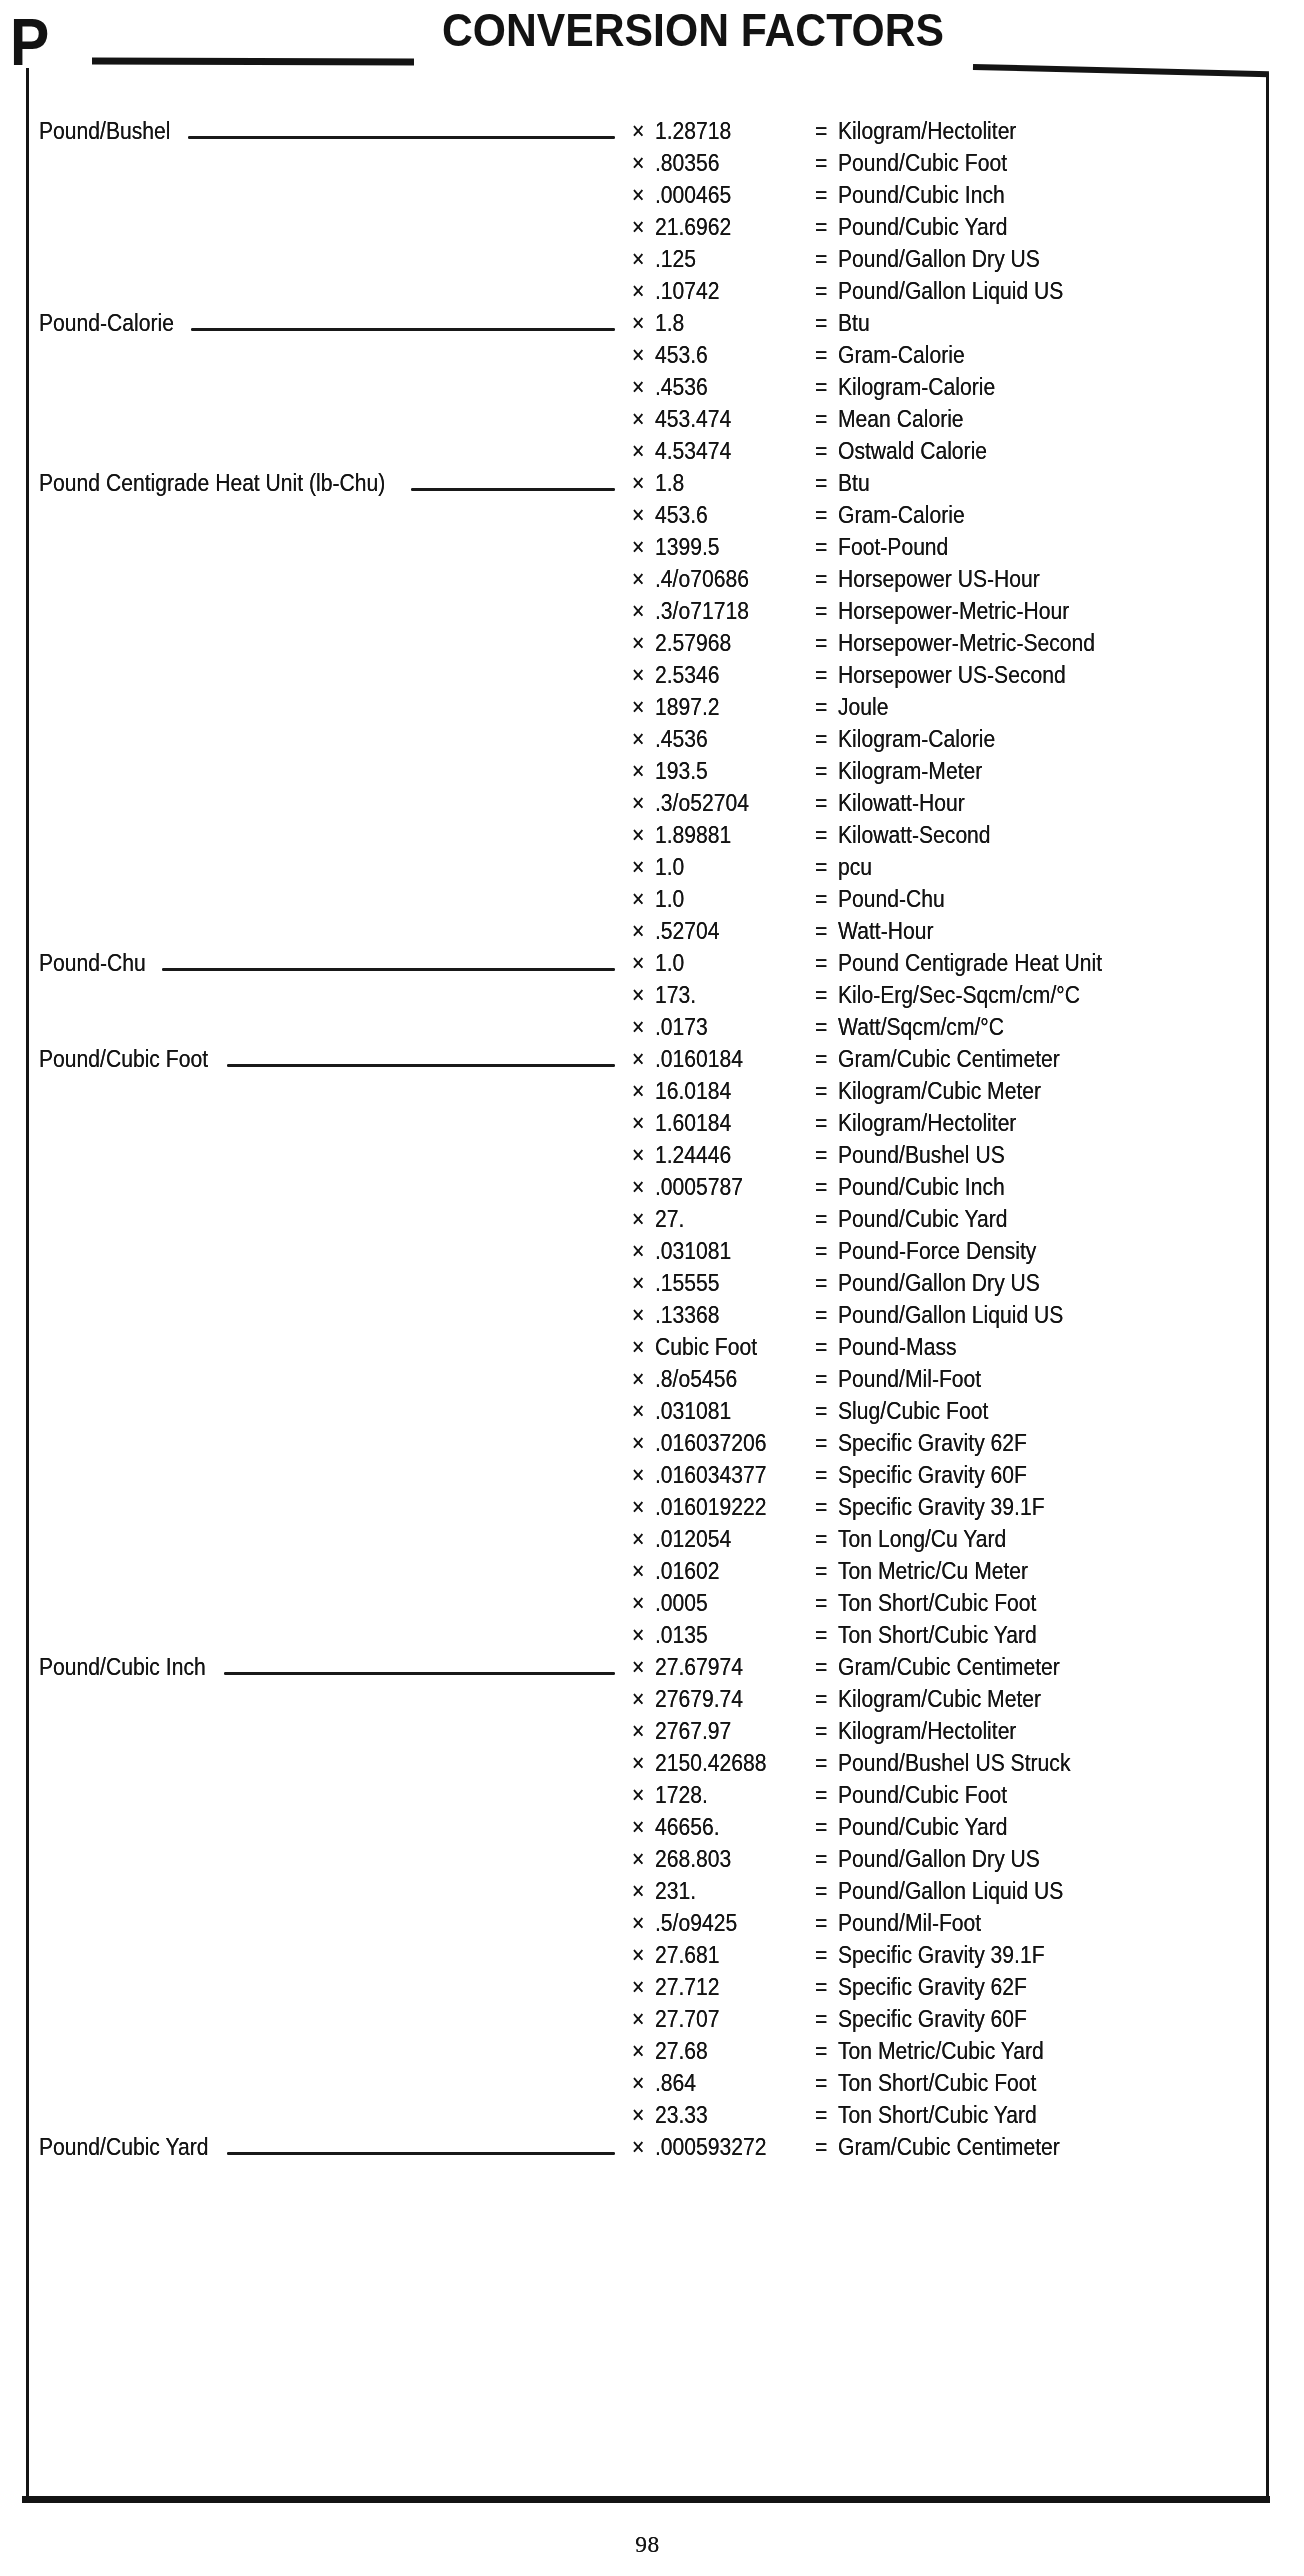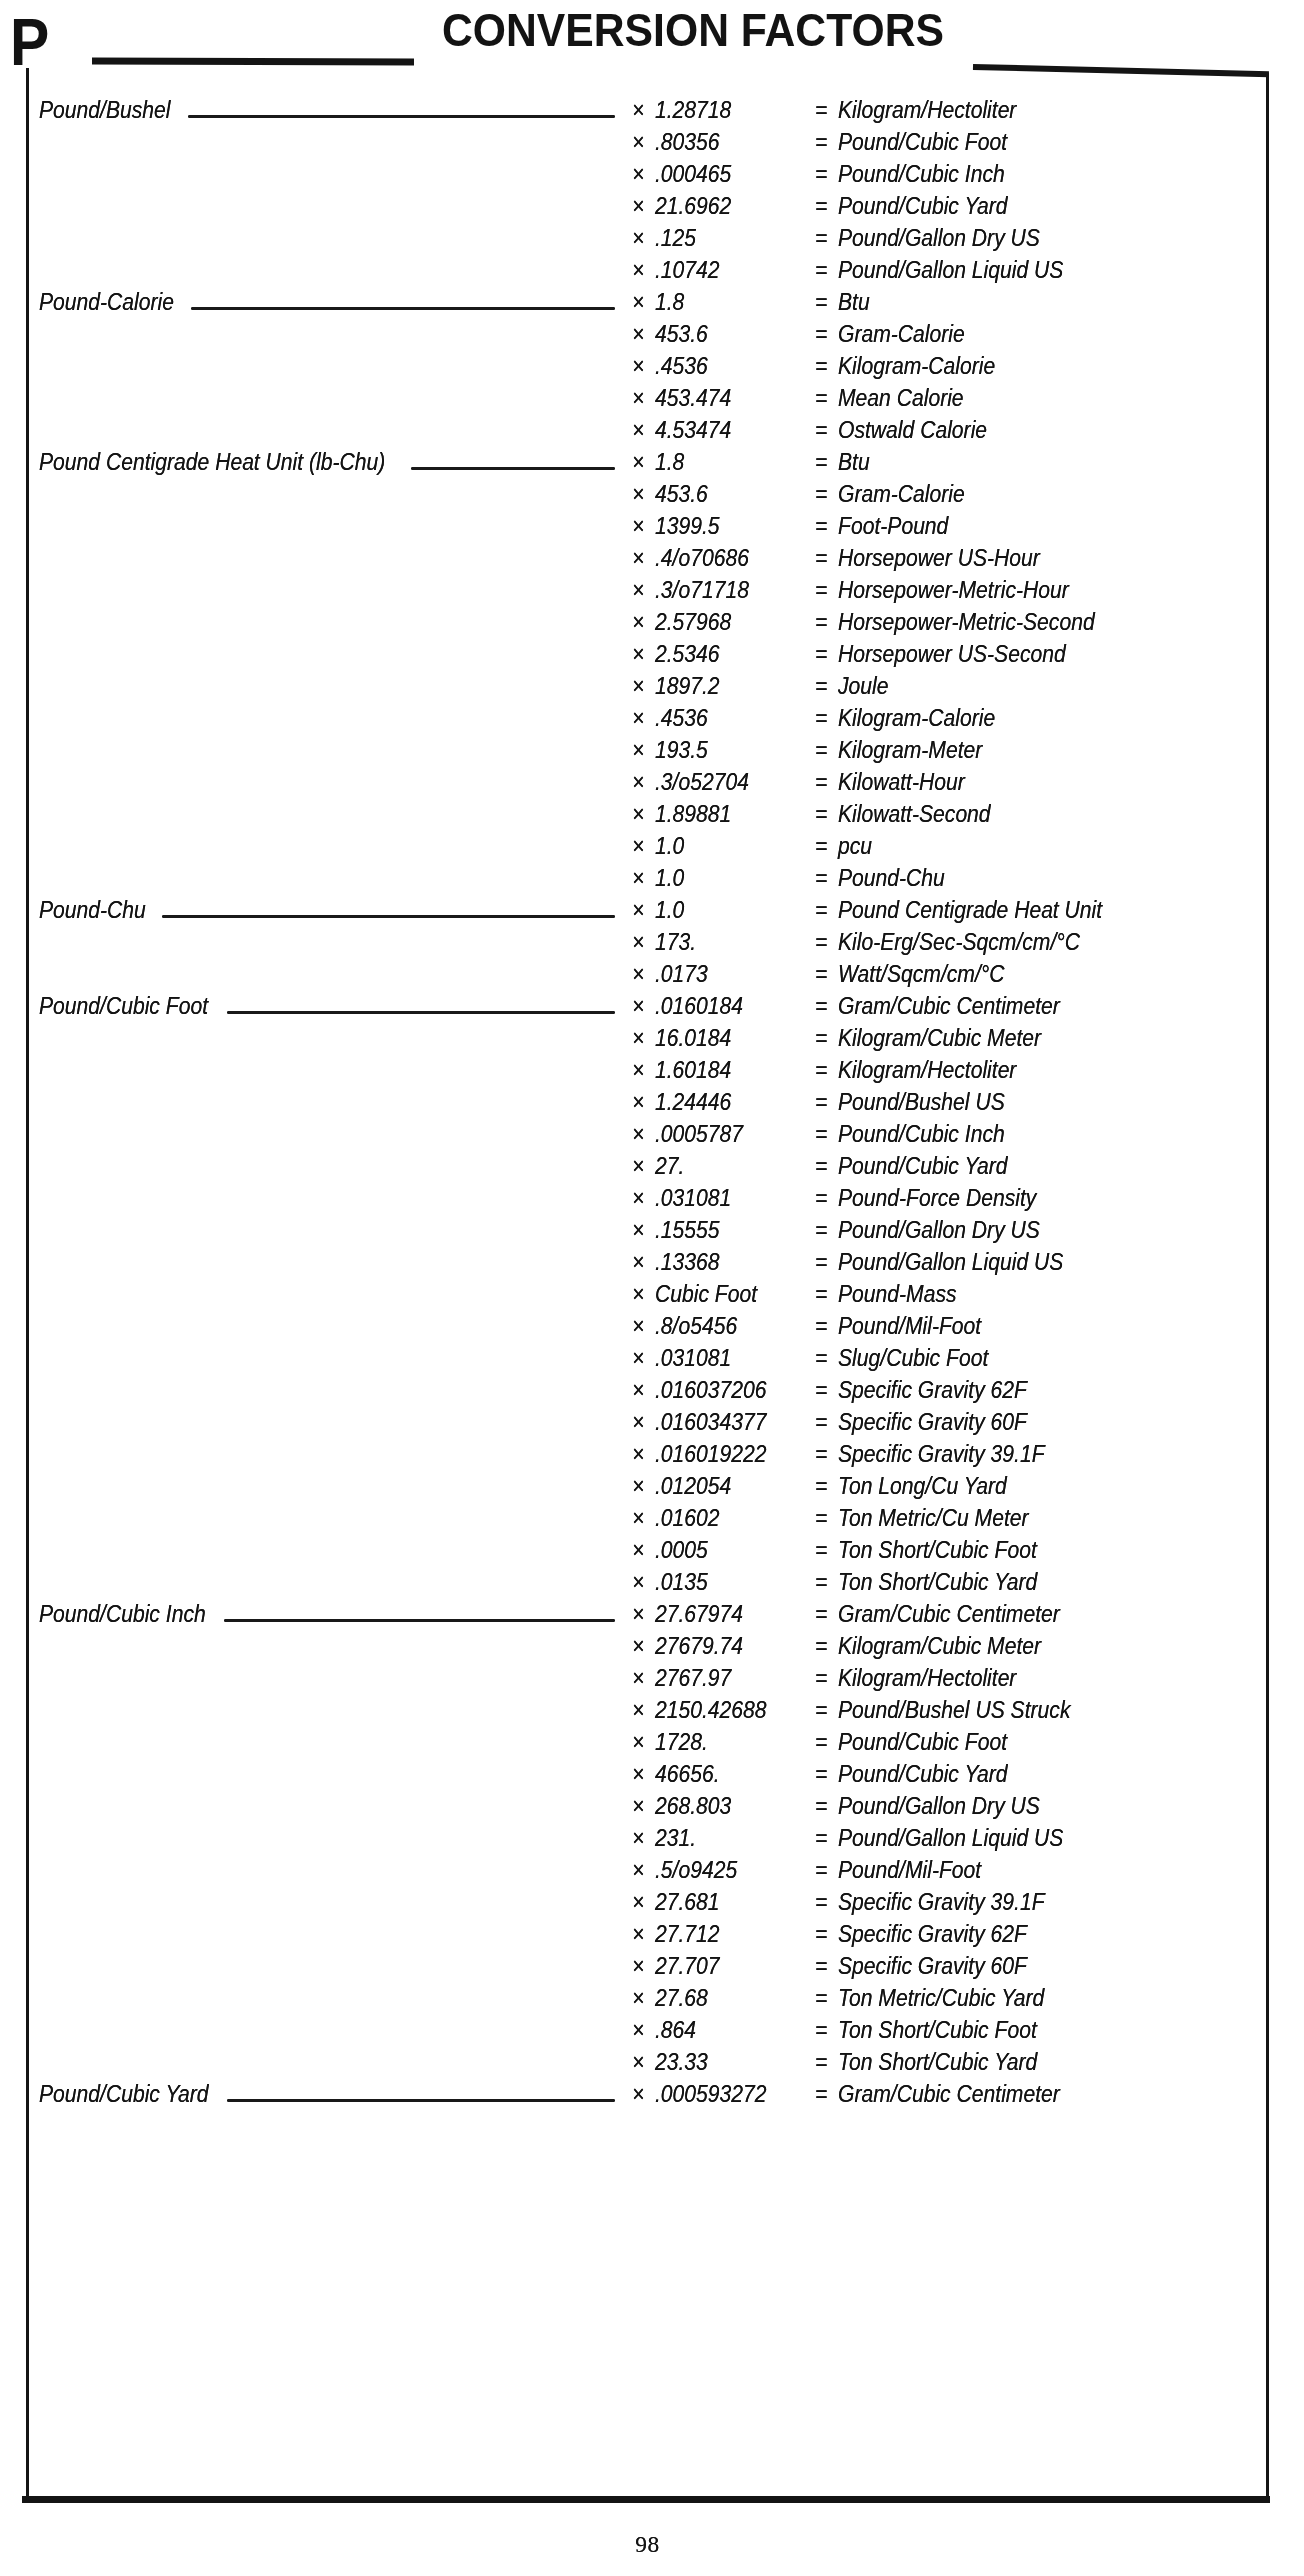--- a/index.html
+++ b/index.html
@@ -20,21 +20,21 @@
   }
   .rule { position:absolute; background:#141414; }
   .rule-left  { left:92px; top:58px; width:322px; height:6.5px; transform:rotate(.2deg); }
   .rule-right { left:973px; top:64px; width:296px; height:5.8px; transform:rotate(1.4deg); transform-origin:left center; }
   
   .border { position:absolute; background:#141414; }
   .border-left   { left:26px;  top:68px;  width:2.6px;  height:2434px; }
   .border-right  { left:1266px; top:73px; width:3.2px;  height:2429px; }
   .border-bottom { left:22px;  top:2496px; width:1248px; height:7.1px; }
   
-  .rows { position:absolute; left:39px; top:92px; width:1221px;font-style:italic; }
+  .rows { position:absolute; left:39px; top:113px; width:1221px; }
   .row  { display:grid; grid-template-columns:593px 183px 1fr; height:32px; align-items:end; }
   .cell { line-height:26px; font-size:22px; white-space:nowrap; }
   .txt  { display:inline-block; transform:scale(.96,1.07); transform-origin:left bottom;
           text-shadow:0 0 0.4px rgba(10,10,10,.85); }
   .label-cell { display:flex; align-items:flex-end; min-width:0; }
   .filler { flex:1 1 auto; height:3.2px; background:#191919; margin:0 17px 5.8px 11.7px; border-radius:1.3px; }
   .op  { margin-right:9.7px; }
   
   .page-number {
     position:absolute; left:26px; top:2531px; width:1243px;
@@ -186,20 +186,25 @@
         <div class="cell label-cell"></div>
         <div class="cell factor-cell"><span class="txt op">×</span><span class="txt">1.0</span></div>
         <div class="cell result-cell"><span class="txt op">=</span><span class="txt">pcu</span></div>
       </div>
       <div class="row">
         <div class="cell label-cell"></div>
         <div class="cell factor-cell"><span class="txt op">×</span><span class="txt">1.0</span></div>
         <div class="cell result-cell"><span class="txt op">=</span><span class="txt">Pound-Chu</span></div>
       </div>
       <div class="row">
+        <div class="cell label-cell"></div>
+        <div class="cell factor-cell"><span class="txt op">×</span><span class="txt">.52704</span></div>
+        <div class="cell result-cell"><span class="txt op">=</span><span class="txt">Watt-Hour</span></div>
+      </div>
+      <div class="row">
         <div class="cell label-cell">
           <span class="txt">Pound-Chu</span>
           <span class="filler"></span>
         </div>
         <div class="cell factor-cell"><span class="txt op">×</span><span class="txt">1.0</span></div>
         <div class="cell result-cell"><span class="txt op">=</span><span class="txt">Pound Centigrade Heat Unit</span></div>
       </div>
       <div class="row">
         <div class="cell label-cell"></div>
         <div class="cell factor-cell"><span class="txt op">×</span><span class="txt">173.</span></div>

